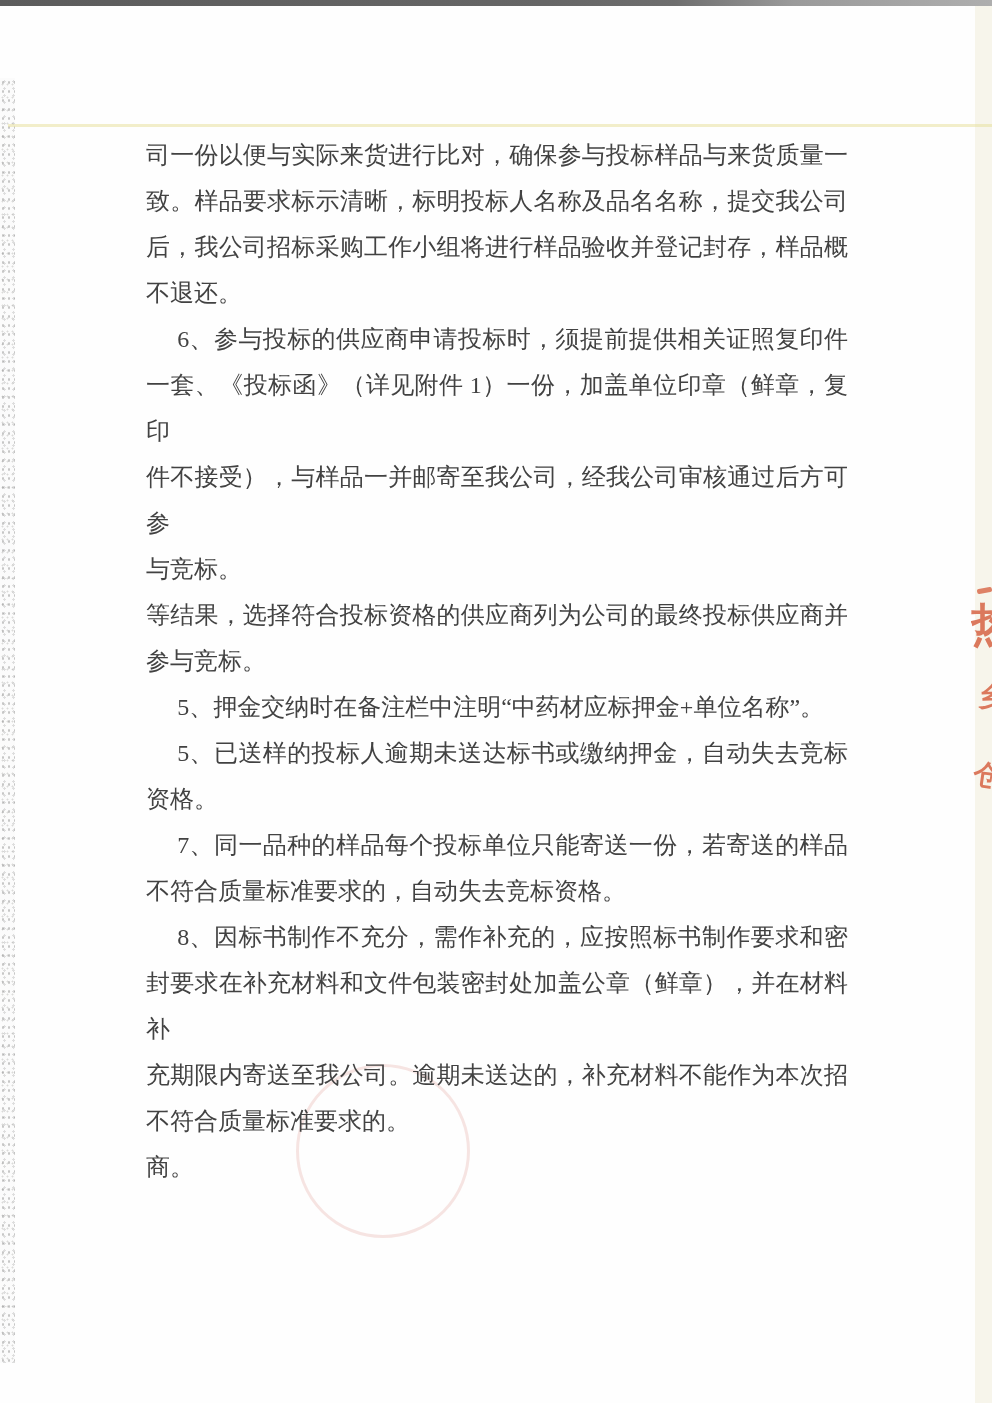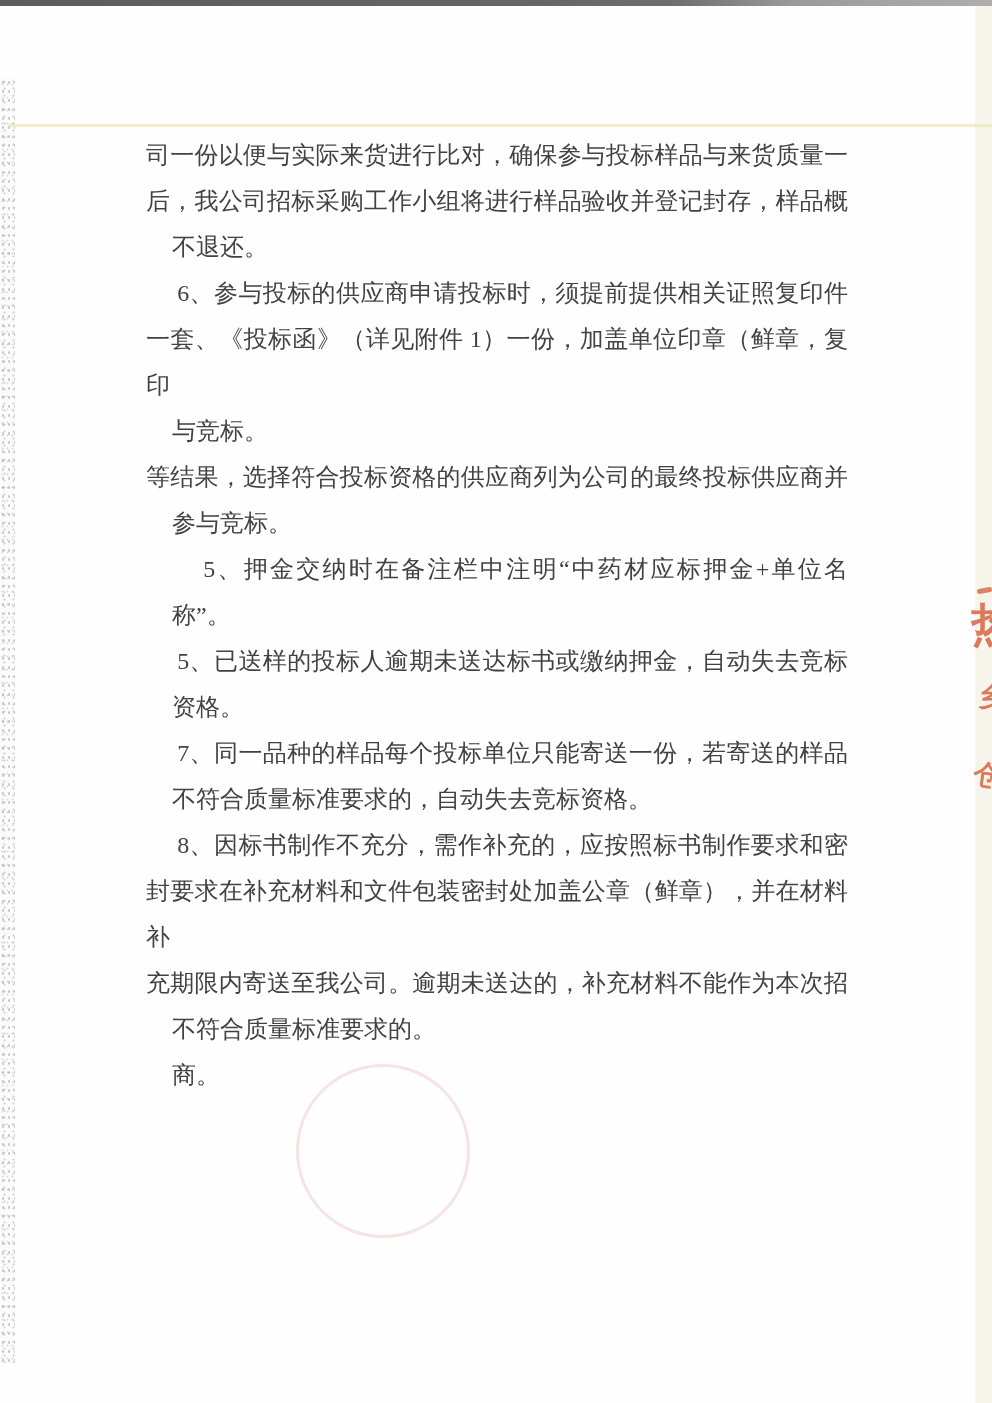--- a/index.html
+++ b/index.html
@@ -40,21 +40,21 @@
   .text-block{
     position:absolute;left:146px;top:132px;width:702px;
     font-size:24px;line-height:46px;color:#424242;
   }
   .par{margin:0;}
   .line{
     text-align:justify;
     text-align-last:justify;
     text-justify:inter-character;
   }
-  .line.last{text-align-last:left;margin-left:26px;}
+  .line.last{text-align-last:left;}
   .line.indent{text-indent:1.3em;}
   
   .faint-stamp{
     position:absolute;left:296px;top:1064px;width:168px;height:168px;
     border:3px solid rgba(213,124,113,.20);
     border-radius:50%;
   }
   
   .stamp-frag{
     position:absolute;right:0;overflow:hidden;
@@ -83,27 +83,29 @@
 
   <div class="frag-bar"></div>
   <div class="stamp-frag frag-1">热</div>
   <div class="stamp-frag frag-2">乡</div>
   <div class="stamp-frag frag-3">仓</div>
 
   <div class="text-block">
 
     <div class="par">
       <div class="line">司一份以便与实际来货进行比对，确保参与投标样品与来货质量一</div>
+      <div class="line">致。样品要求标示清晰，标明投标人名称及品名名称，提交我公司</div>
       <div class="line">后，我公司招标采购工作小组将进行样品验收并登记封存，样品概</div>
       <div class="line last">不退还。</div>
     </div>
 
     <div class="par">
       <div class="line indent">6、参与投标的供应商申请投标时，须提前提供相关证照复印件</div>
       <div class="line">一套、《投标函》（详见附件 1）一份，加盖单位印章（鲜章，复印</div>
+      <div class="line">件不接受），与样品一并邮寄至我公司，经我公司审核通过后方可参</div>
       <div class="line last">与竞标。</div>
     </div>
 
     <div class="par">
       <div class="line">等结果，选择符合投标资格的供应商列为公司的最终投标供应商并</div>
       <div class="line last">参与竞标。</div>
     </div>
 
     <div class="par">
       <div class="line indent last">5、押金交纳时在备注栏中注明“中药材应标押金+单位名称”。</div>

